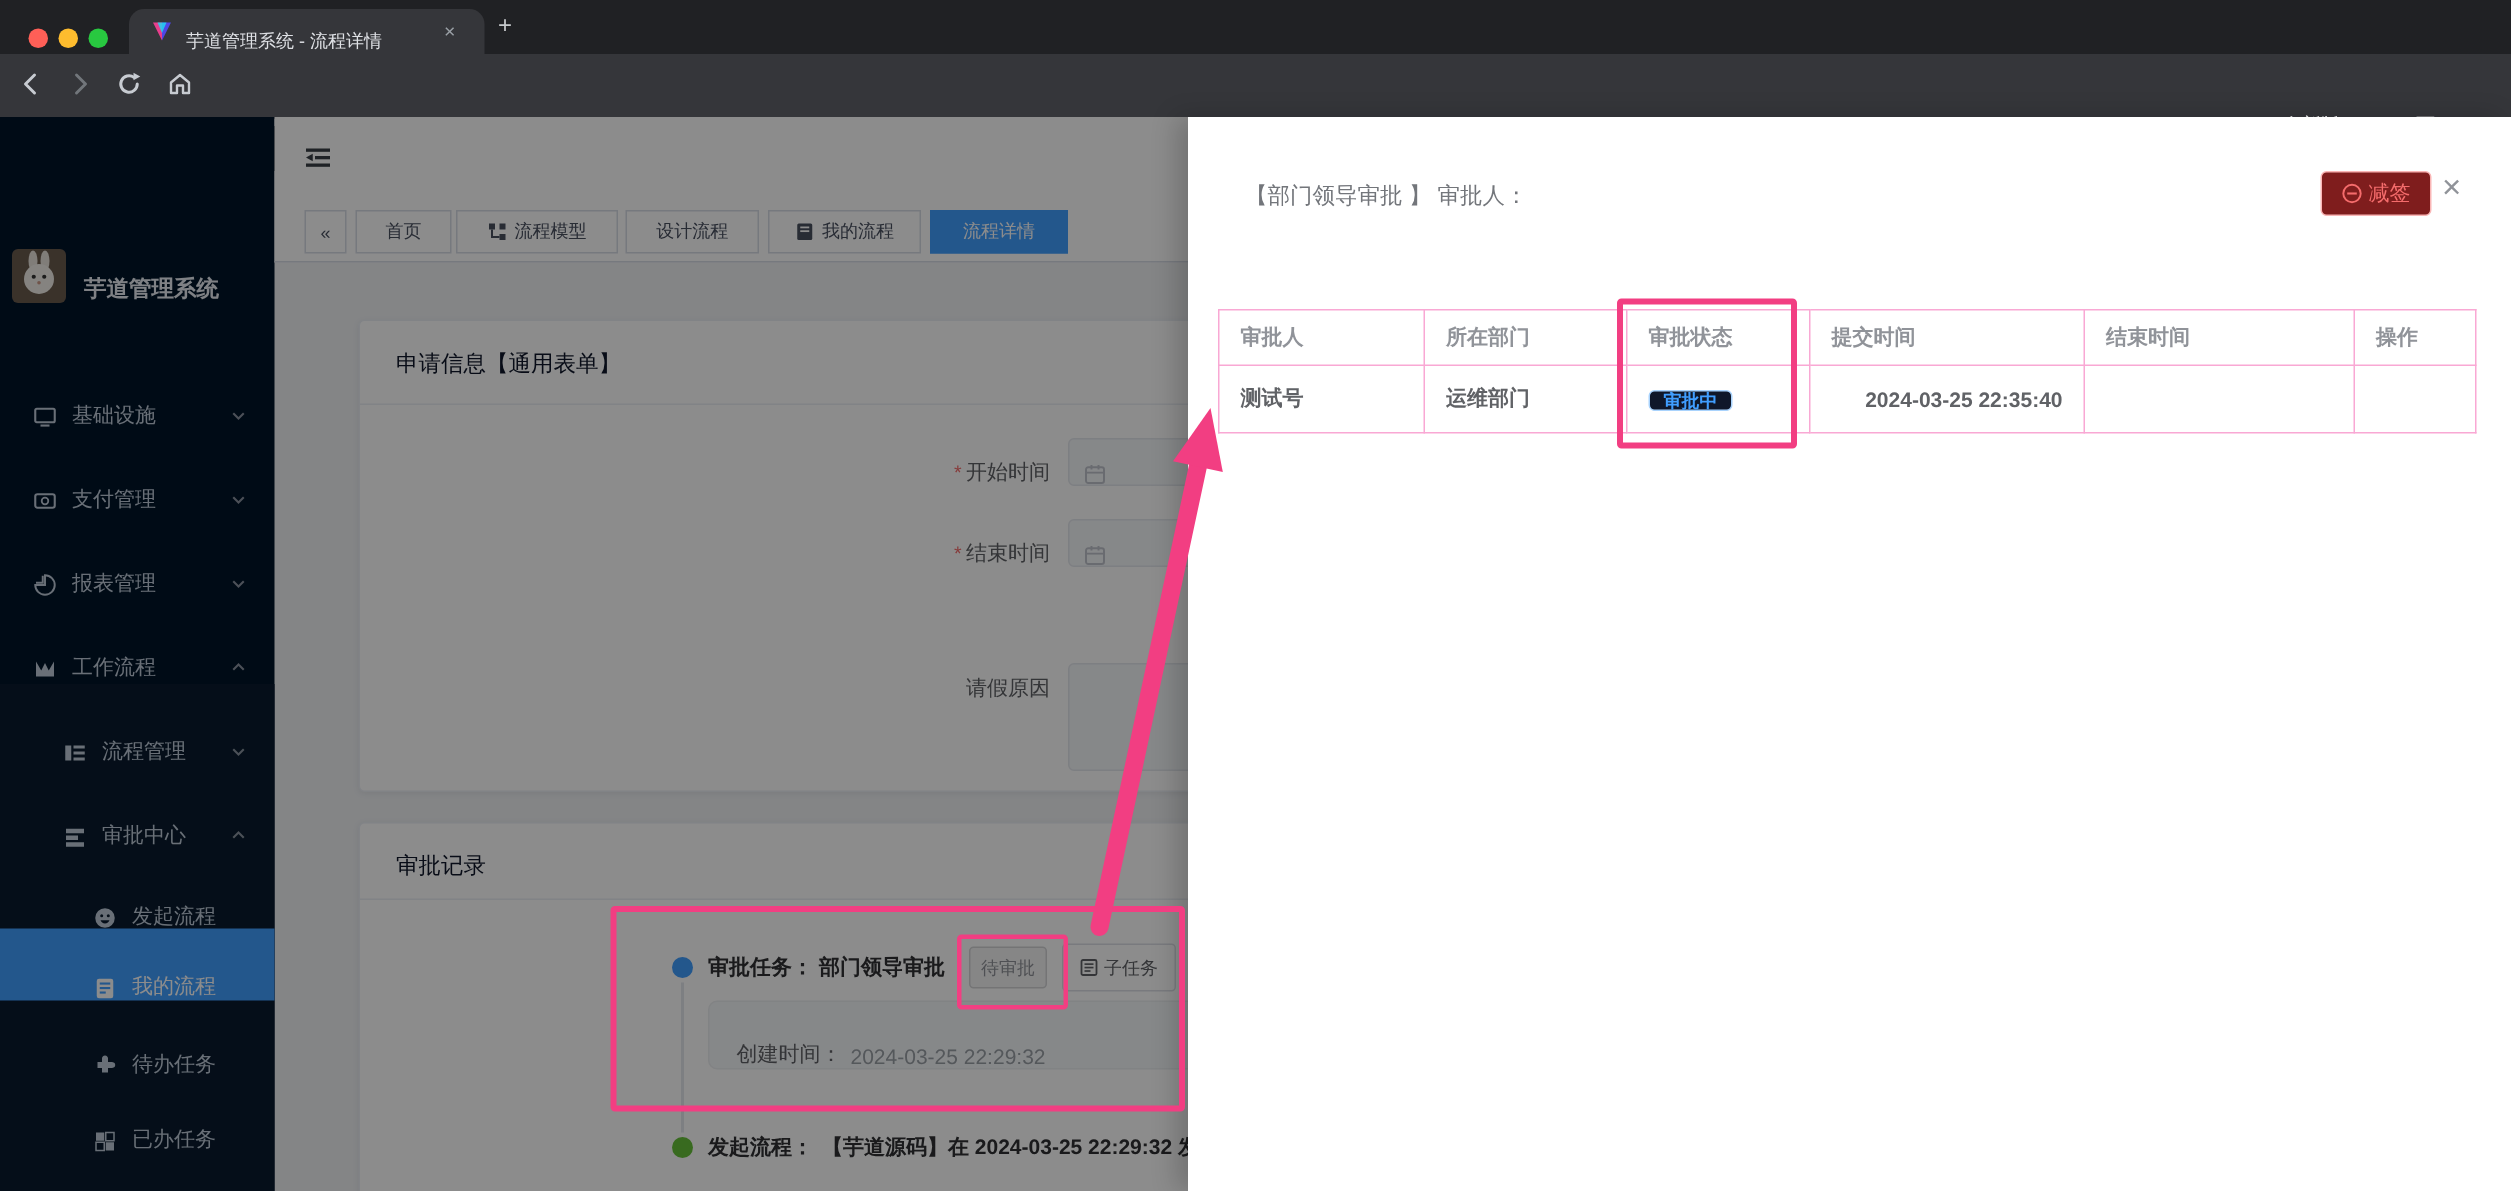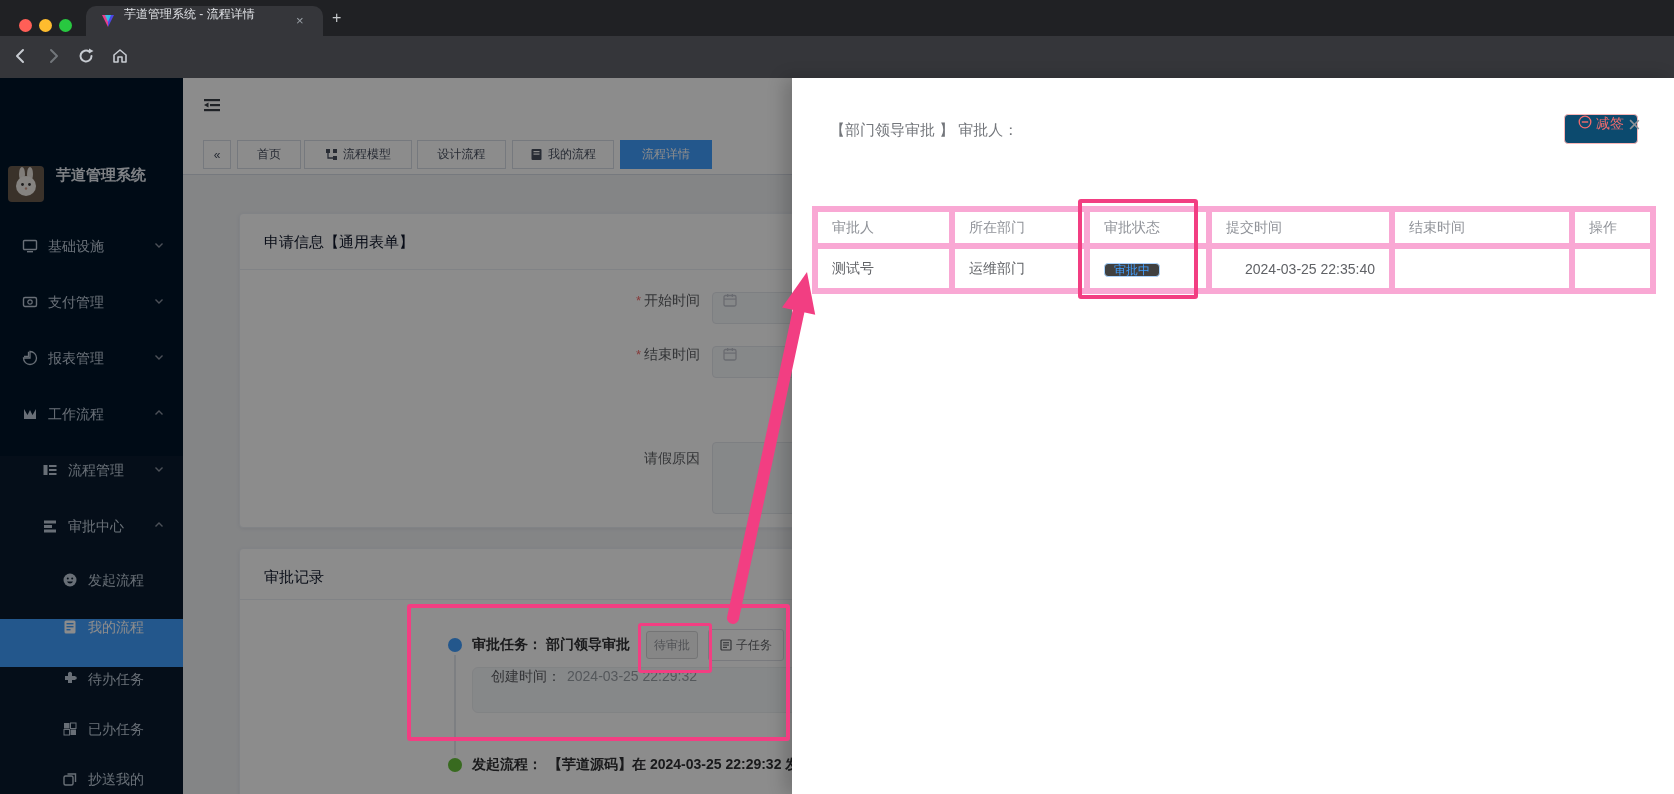--- a/index.html
+++ b/index.html
@@ -1,19 +1,19 @@
 <!DOCTYPE html>
 <html><head>
 <meta charset="utf-8">
 <style>
   html,body{margin:0;padding:0;background:#111;}
   #screen{position:relative;width:1674px;height:794px;overflow:hidden;
           font-family:"Liberation Sans","DejaVu Sans",sans-serif;background:#f0f2f5;}
   .abs{position:absolute;}
-  .flex{display:flex;align-items:flex-start;}
+  .flex{display:flex;align-items:flex-end;}
   
   .tabstrip{left:0;top:0;width:1674px;height:36px;background:#202124;}
   .toolbar{left:0;top:36px;width:1674px;height:42px;background:#35363a;border-bottom:1px solid #26272a;}
   .tlight{width:13px;height:13px;border-radius:50%;}
   .btab{left:86px;top:6px;width:237px;height:30px;background:#35363a;border-radius:10px 10px 0 0;}
   .btab-title{font-size:12px;color:#dfe1e5;white-space:nowrap;overflow:hidden;text-overflow:ellipsis;max-width:160px;}
   .omnibox{left:150px;top:48px;width:1000px;height:30px;background:#202124;border-radius:15px;}
   .urltext{font-size:13px;color:#e8eaed;white-space:nowrap;}
   .extico{position:absolute;top:48px;}
   .chip{position:absolute;left:1508px;top:44px;width:148px;height:29px;background:#2f6bcc;border-radius:15px;color:#fff;}
@@ -39,28 +39,28 @@
   .boldrow{font-size:14px;font-weight:bold;color:#303133;white-space:nowrap;}
   .tag-info{background:#f4f4f5;border:1px solid #d3d4d6;color:#909399;font-size:12px;border-radius:3px;
             display:flex;align-items:center;justify-content:center;box-sizing:border-box;}
   .btn-plain{background:#fff;border:1px solid #dcdfe6;border-radius:3px;color:#606266;font-size:12px;
              display:flex;align-items:center;justify-content:center;gap:4px;box-sizing:border-box;}
   .greybox{background:#f5f7fa;border:1px solid #eceef1;border-radius:6px;}
   
   #overlay{left:0;top:78px;width:1674px;height:716px;background:rgba(0,0,0,0.45);z-index:10;}
   #drawer{left:792px;top:78px;width:882px;height:716px;background:#fff;z-index:20;box-shadow:-8px 0 16px rgba(0,0,0,.18);}
   .dtitle{font-size:15px;color:#73767b;}
-  .btn-danger-plain{background:#0c4a6e;border:1px solid #fab6b6;border-radius:4px;color:#f56c6c;font-size:14px;
-                    display:flex;align-items:flex-start;justify-content:center;gap:4px;box-sizing:border-box;cursor:pointer;margin-left:17px;}
+  .btn-danger-plain{background:#7f1d1d;border:1px solid #fab6b6;border-radius:4px;color:#f56c6c;font-size:14px;
+                    display:flex;align-items:center;justify-content:center;gap:4px;box-sizing:border-box;cursor:pointer;}
   table.etab{border-collapse:collapse;table-layout:fixed;width:838px;font-size:14px;}
-  table.etab th,table.etab td{border:6px solid #f9a8d4;padding:0 14px;box-sizing:border-box;font-weight:normal;}
+  table.etab th,table.etab td{border:1px solid #f9a8d4;padding:0 14px;box-sizing:border-box;font-weight:bold;}
   table.etab th{color:#909399;height:37px;text-align:left;background:#fff;}
   table.etab td{color:#606266;height:45px;}
   .tcenter{text-align:right;}
-  .tag-blue{display:inline-block;background:#404040;border:1px solid #a9d3fd;color:#409eff;font-size:12px;
+  .tag-blue{display:inline-block;background:#0f172a;border:1px solid #a9d3fd;color:#409eff;font-size:12px;
             border-radius:4px;padding:0 9px;line-height:12px;}
   
   .ann{position:absolute;border:4px solid #f23e82;border-radius:3px;z-index:40;pointer-events:none;}
   .annthin{border-width:3px;}
   #arrowsvg{position:absolute;left:0;top:0;z-index:40;pointer-events:none;}
 </style>
 </head>
 <body>
 
 <div id="screen">

